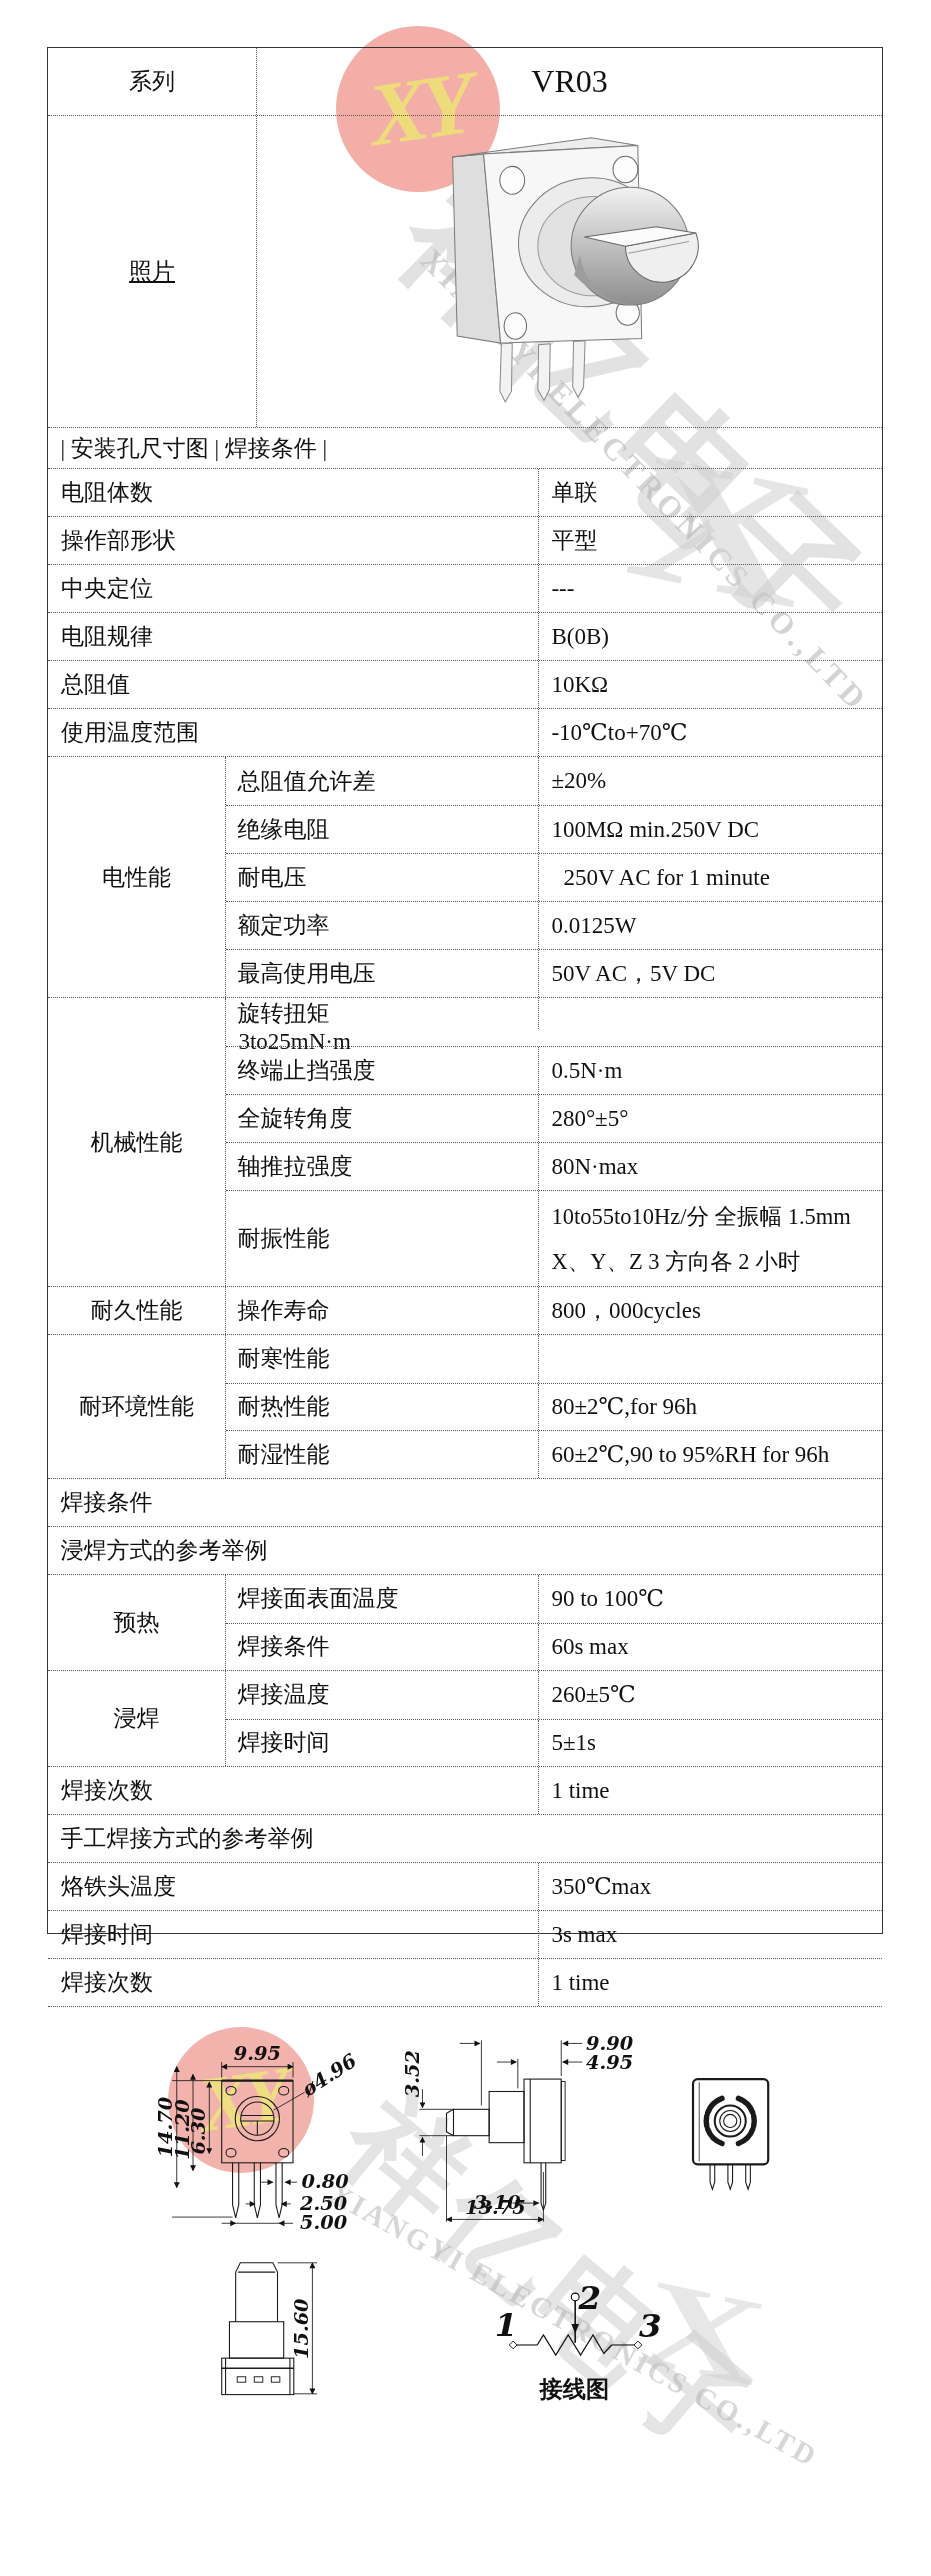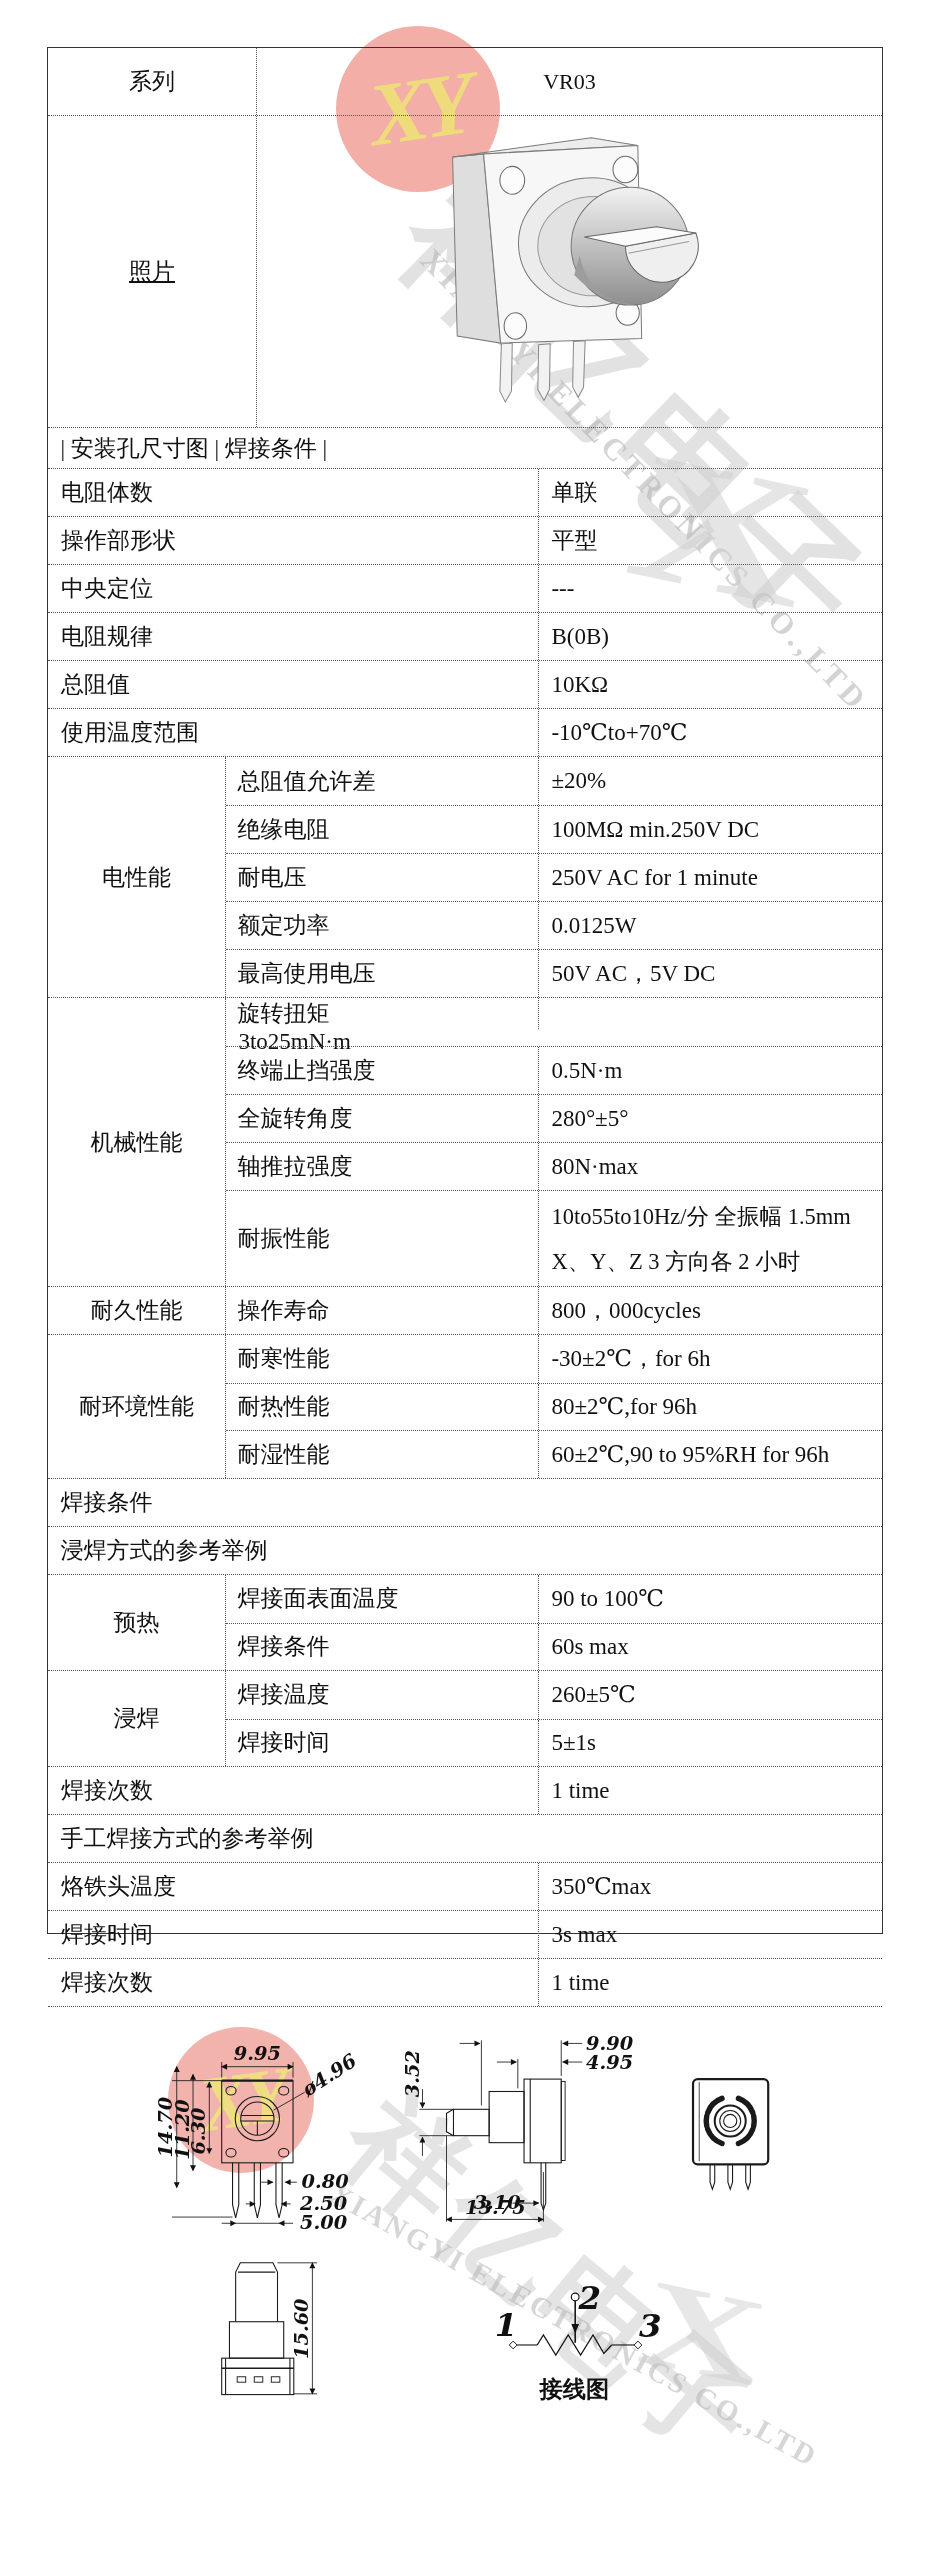--- a/index.html
+++ b/index.html
@@ -24,21 +24,21 @@
   .drawing-area{height:500px;}
   .c{box-sizing:border-box;display:flex;align-items:center;font-size:23px;color:#111;}
   .center{justify-content:center;text-align:center;}
   .lab{padding-left:13px;}
   .val{padding-left:12.4px;flex:1;}
   .div-r{border-right:0.8px dotted #555;}
   .w-series-label{width:209px;}
   .w-label{width:491px;}
   .w-group{width:178px;}
   .w-sublabel{width:313px;padding-left:11.6px;}
-  .series-val{flex:1;font-size:22px;}
+  .series-val{flex:1;font-size:32px;}
   .banner-cell{flex:1;padding-left:12.4px;}
   .group-items{flex:1;display:flex;flex-direction:column;}
   .gitem{display:flex;box-sizing:border-box;border-top:0.8px dotted #555;}
   .gitem.first{border-top:none;}
   .val-multi{display:flex;flex-direction:column;justify-content:center;gap:14px;align-items:flex-start;padding-left:12.4px;flex:1;font-size:22.5px;box-sizing:border-box;}
 
   
   .overlay{position:absolute;z-index:2;pointer-events:none;}
   .dimtxt{font-family:"DejaVu Serif","Liberation Serif",serif;font-size:25px;font-weight:bold;font-style:italic;fill:#111;}
   .schlbl{font-family:"DejaVu Serif","Liberation Serif",serif;font-size:42px;font-weight:bold;font-style:italic;fill:#111;}
@@ -104,21 +104,21 @@
           <div class="c w-group center div-r">电性能</div>
           <div class="group-items">
             <div class="gitem first" style="height: 48px;">
               <div class="c w-sublabel div-r">总阻值允许差</div>
               <div class="c val">±20%</div>
             </div>
             <div class="gitem" style="height: 48px;">
               <div class="c w-sublabel div-r">绝缘电阻</div>
               <div class="c val">100MΩ  min.250V DC</div>
             </div>
-            <div class="gitem" style="height: 48px;">
+            <div class="gitem" style="height: 48px; gap: 12px;">
               <div class="c w-sublabel div-r">耐电压</div>
               <div class="c val">250V AC for 1 minute</div>
             </div>
             <div class="gitem" style="height: 48px;">
               <div class="c w-sublabel div-r">额定功率</div>
               <div class="c val">0.0125W</div>
             </div>
             <div class="gitem" style="height: 48px;">
               <div class="c w-sublabel div-r">最高使用电压</div>
               <div class="c val">50V  AC，5V  DC</div>
@@ -160,21 +160,20 @@
               <div class="c w-sublabel div-r">操作寿命</div>
               <div class="c val">800，000cycles</div>
             </div>
           </div>
         </div>
         <div class="row" style="height: 144px;">
           <div class="c w-group center div-r">耐环境性能</div>
           <div class="group-items">
             <div class="gitem first" style="height: 48px;">
               <div class="c w-sublabel div-r">耐寒性能</div>
-              <div class="c val">-30±2℃，for 6h</div>
             </div>
             <div class="gitem" style="height: 48px;">
               <div class="c w-sublabel div-r">耐热性能</div>
               <div class="c val">80±2℃,for 96h</div>
             </div>
             <div class="gitem" style="height: 48px;">
               <div class="c w-sublabel div-r">耐湿性能</div>
               <div class="c val">60±2℃,90 to 95%RH for 96h</div>
             </div>
           </div>

